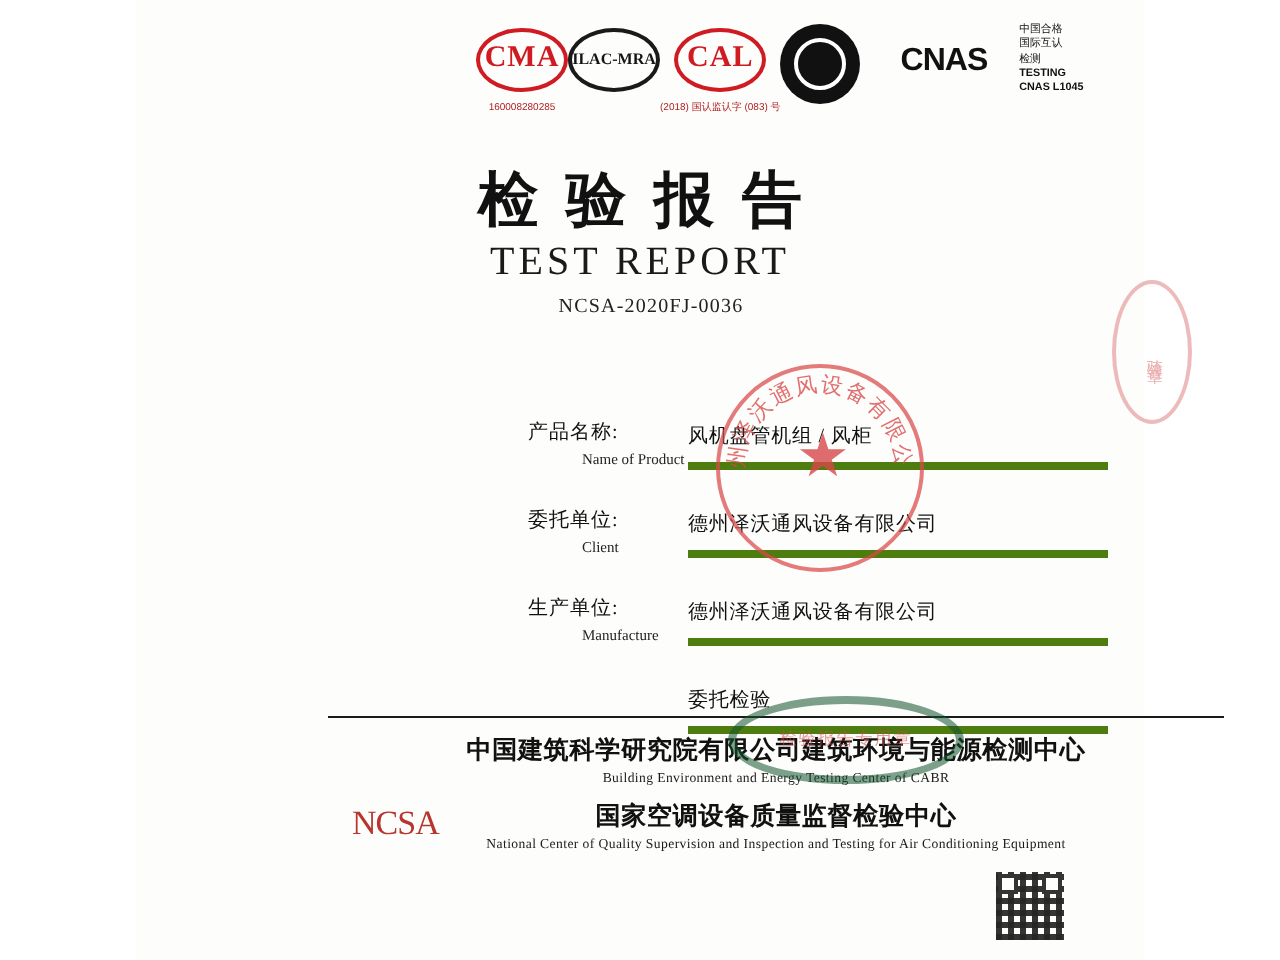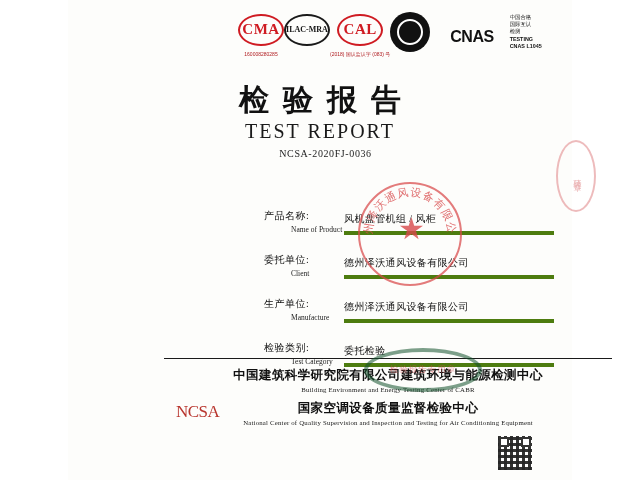--- a/index.html
+++ b/index.html
@@ -80,21 +80,21 @@
   .logo-caption {
     font-size: 5px;
     color: #b01c20;
     margin-top: 2px;
     white-space: nowrap;
     font-family: "Liberation Sans", sans-serif;
   }
 
   .cnas-block {
     display: flex;
-    align-items: center;
+    align-items: flex-start;
     gap: 16px;
   }
   .cnas-mark {
     position: relative;
     width: 44px;
     height: 40px;
   }
   .cnas-circle {
     position: absolute;
     left: 0; top: 0;
@@ -420,24 +420,20 @@
 
       <div class="field-row">
         <div class="field-label">
           <div class="label-cn">生产单位:</div>
           <div class="label-en">Manufacture</div>
         </div>
         <div class="field-value">德州泽沃通风设备有限公司</div>
       </div>
 
       <div class="field-row">
-        <div class="field-label">
-          <div class="label-cn">检验类别:</div>
-          <div class="label-en">Test Category</div>
-        </div>
         <div class="field-value">委托检验</div>
       </div>
 
     </div>
 
     <div class="footer">
       <div class="foot-rule"></div>
       <div class="foot-cn">中国建筑科学研究院有限公司建筑环境与能源检测中心</div>
       <div class="foot-en">Building Environment and Energy Testing Center of CABR</div>
       <div class="foot-gap"></div>

